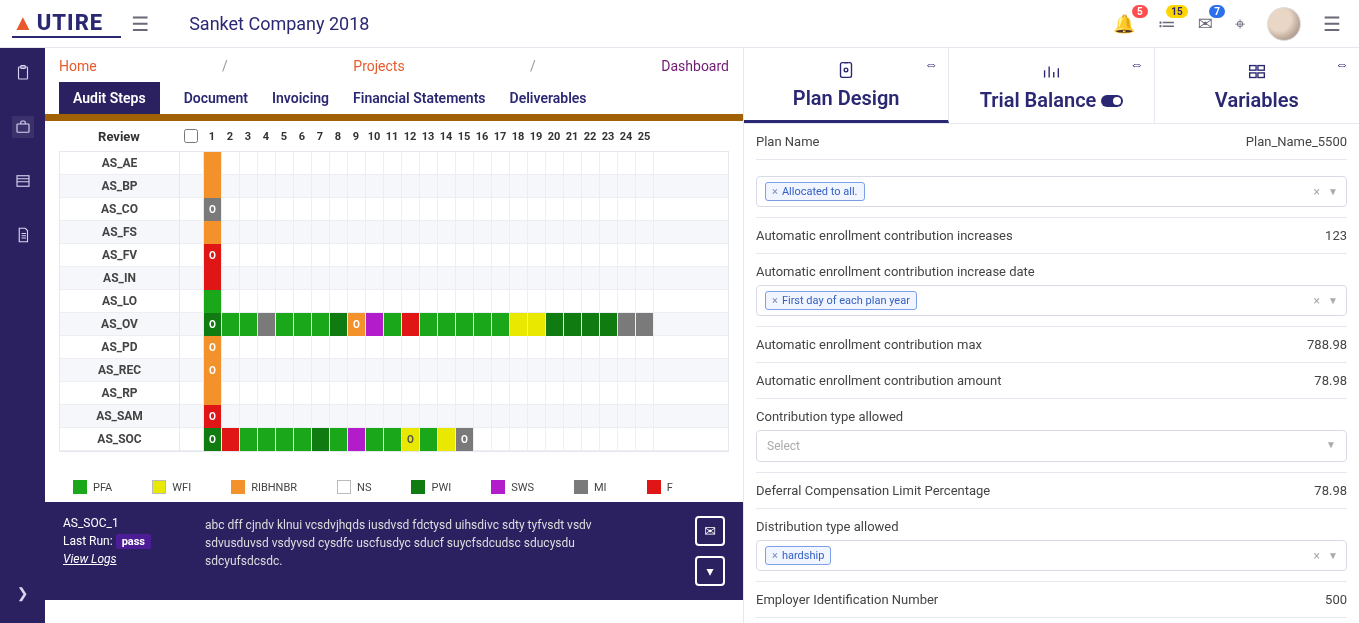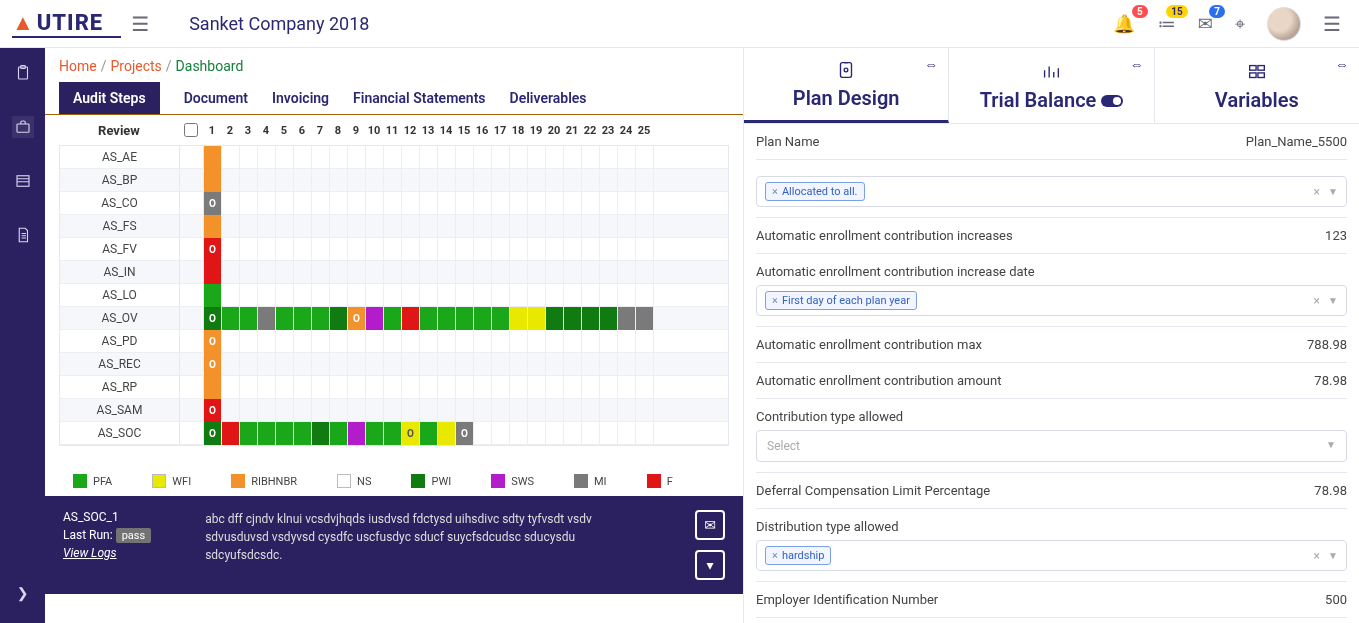--- a/index.html
+++ b/index.html
@@ -22,41 +22,41 @@
 
 .leftrail { position:absolute; left:0; top:48px; bottom:0; width:45px; background:#2b2160; display:flex; flex-direction:column; align-items:center; padding-top:14px; gap:32px; }
 .leftrail .ric { width:22px; height:22px; color:#d9d6ef; font-size:18px; cursor:pointer; display:flex; align-items:center; justify-content:center; }
 .leftrail .ric.active { background:rgba(255,255,255,0.08); }
 .leftrail .chev { margin-top:auto; margin-bottom:22px; color:#d9d6ef; font-size:14px; }
 
 .main { position:absolute; left:45px; top:48px; right:0; bottom:0; display:flex; }
 .left { width:699px; border-right:1px solid #e6e8f0; display:flex; flex-direction:column; overflow:hidden; }
 .right { flex:1; display:flex; flex-direction:column; overflow:hidden; }
 
-.crumbs { padding:10px 14px 8px; display:flex; align-items:center; gap:4px; font-size:14px; }
+.crumbs { padding:10px 14px 8px; display:flex; align-items:center; gap:24px; font-size:14px;justify-content:space-between; }
 .crumbs a { color:#e85a2c; text-decoration:none; cursor:pointer; }
 .crumbs .sep { color:#999; }
-.crumbs .cur { color:#15803d; }
-
-.tabs { display:flex; gap:24px; padding:0 14px; border-bottom:1px solid #a16207; }
+.crumbs .cur { color:#701a75; }
+
+.tabs { display:flex; gap:24px; padding:0 14px; border-bottom:7px solid #a16207; }
 .tab { padding:8px 0; font-size:14px; color:#2b2873; cursor:pointer; font-weight:600; }
 .tab.active { background:#2b2160; color:#fff; padding:8px 14px; }
 
 .gridwrap { padding:0 14px; }
 .reviewhdr { display:flex; align-items:center; height:30px; }
 .reviewcol { width:120px; text-align:center; font-weight:700; color:#333; font-size:13px; }
 .chkcol { width:24px; display:flex; align-items:center; justify-content:center; }
 .chkcol input { width:14px; height:14px; }
 .numcells { display:flex; }
 .numcell { width:18px; text-align:center; font-size:11px; font-weight:700; color:#333; }
 
 .grid { border:1px solid #e6e8f0; }
 .grow { display:flex; height:23px; align-items:stretch; border-bottom:1px solid #eceef4; }
 .grow:nth-child(even) { background:#f6f7fb; }
-.grow .lbl { width:120px; text-align:left; font-size:12px; color:#444; font-weight:400; display:flex; align-items:center; justify-content:center; border-right:1px solid #e6e8f0; }
+.grow .lbl { width:120px; text-align:left; font-size:12px; color:#444; font-weight:700; display:flex; align-items:center; justify-content:center; border-right:1px solid #e6e8f0; }
 .grow .chk { width:24px; display:flex; align-items:center; justify-content:center; border-right:1px solid #e6e8f0; }
 .gcells { display:flex; }
 .gcell { width:18px; height:23px; border-right:1px solid #eceef4; display:flex; align-items:center; justify-content:center; font-size:10px; color:#fff; }
 
 .c-g { background:#1aa81a; }
 .c-dg { background:#107b10; }
 .c-o { background:#f3922b; }
 .c-r { background:#e01616; }
 .c-gr { background:#7a7a7a; }
 .c-y { background:#e8e800; color:#555; }
@@ -64,21 +64,21 @@
 .c-w { background:#fff; color:#555; }
 .gcell.circ::after { content:'O'; font-size:10px; font-weight:700; }
 
 .legend { display:flex; gap:40px; padding:28px 14px 8px; flex-wrap:wrap; }
 .legi { display:flex; align-items:center; gap:6px; font-size:11px; color:#444; }
 .legi .sw { width:14px; height:14px; }
 .legi .sw.bordered { border:1px solid #bbb; }
 
 .statusbar { background:#2b2160; color:#fff; display:flex; padding:14px 18px; gap:54px; align-items:flex-start; }
 .statusbar .lcol { display:flex; flex-direction:column; gap:4px; font-size:12px; }
-.statusbar .pass { background:#737373; color:#fff; padding:1px 6px; border-radius:2px; font-size:11px; }
+.statusbar .pass { background:#4c1d95; color:#fff; padding:1px 6px; border-radius:2px; font-size:11px;font-weight:bold; }
 .statusbar .loglink { text-decoration:underline; cursor:pointer; font-style:italic; }
 .statusbar .desc { font-size:12px; color:#ddd; line-height:1.5; max-width:430px; }
 .statusbar .acts { margin-left:auto; display:flex; flex-direction:column; gap:10px; }
 .statusbar .actbtn { width:30px; height:30px; border:2px solid #fff; border-radius:4px; display:flex; align-items:center; justify-content:center; font-size:14px; cursor:pointer; }
 
 .rtabs { display:flex; border-bottom:1px solid #e6e8f0; }
 .rtab { flex:1; display:flex; flex-direction:column; align-items:center; justify-content:center; padding:10px 8px; cursor:pointer; position:relative; border-right:1px solid #e6e8f0; }
 .rtab:last-child { border-right:none; }
 .rtab .ico { font-size:22px; color:#2b2873; margin-bottom:4px; height:24px; display:flex; align-items:center; }
 .rtab .lbl { font-size:20px; color:#2b2873; font-weight:600; }

